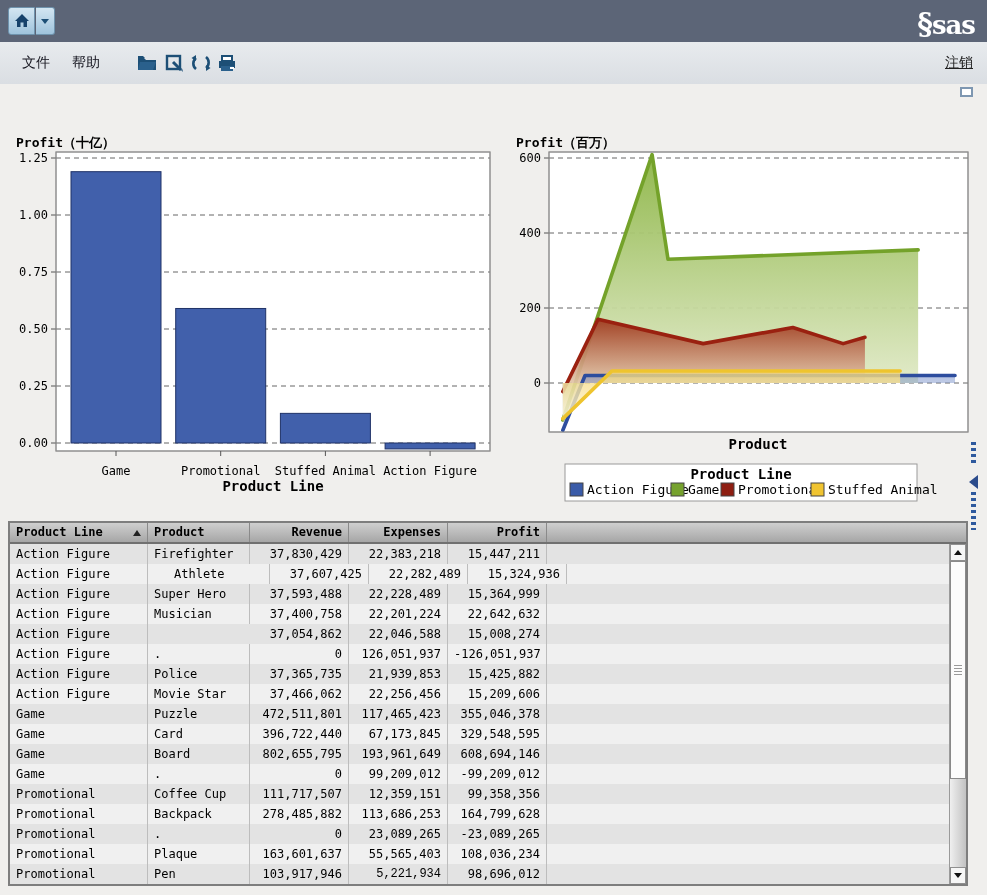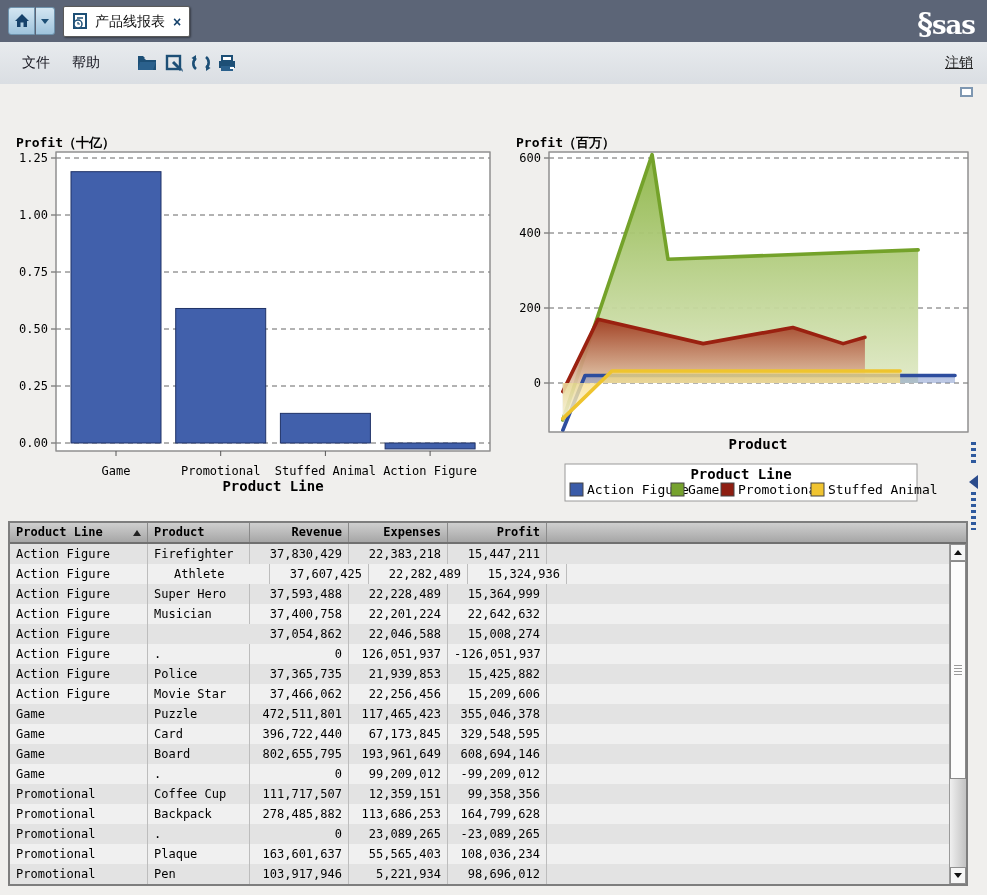--- a/index.html
+++ b/index.html
@@ -85,30 +85,20 @@
 <body>
 
 <div class="banner">
   <div class="home-btn">
     <svg width="16" height="16" viewBox="0 0 16 16">
       <path d="M8 1 L15 8 L13 8 L13 14 L9.5 14 L9.5 9.5 L6.5 9.5 L6.5 14 L3 14 L3 8 L1 8 Z" fill="#16426b"></path>
     </svg>
   </div>
   <div class="home-drop">
     <span class="tri-down-sm"></span>
-  </div>
-  <div class="tab">
-    <svg width="17" height="17" viewBox="0 0 17 17">
-      <rect x="2" y="1" width="12" height="14" fill="#fff" stroke="#1d4f76" stroke-width="2"></rect>
-      <line x1="5" y1="5" x2="11" y2="5" stroke="#1d4f76" stroke-width="1.5"></line>
-      <circle cx="6" cy="11" r="4" fill="#fff" stroke="#1d4f76" stroke-width="1.5"></circle>
-      <path d="M6 9 L6 11 L8 11" stroke="#1d4f76" stroke-width="1.2" fill="none"></path>
-    </svg>
-    <span class="tab-label">产品线报表</span>
-    <span class="tab-close">×</span>
   </div>
   <div class="sas-logo"><span class="swirl">§</span><span>sas</span></div>
 </div>
 
 <div class="menubar">
   <span class="menu-item mi-file">文件</span>
   <span class="menu-item mi-help">帮助</span>
 
   <svg class="tool-icon" style="left:136px" viewBox="0 0 22 22">
     <path d="M2 6 L8 6 L10 8 L20 8 L20 18 L2 18 Z" fill="#1d4f76"></path>
@@ -391,21 +381,21 @@
           <div class="gcell" style="width: 102px;">Plaque</div>
           <div class="gcell num" style="width: 99px;">163,601,637</div>
           <div class="gcell num" style="width: 99px;">55,565,403</div>
           <div class="gcell num" style="width: 99px;">108,036,234</div>
           <div class="gcell fill"></div>
         </div>
         <div class="grow" style="background: rgb(227, 227, 227);">
           <div class="gcell" style="width: 138px;">Promotional</div>
           <div class="gcell" style="width: 102px;">Pen</div>
           <div class="gcell num" style="width: 99px;">103,917,946</div>
-          <div class="gcell num" style="width: 99px;">5,221,934</div>
+          <div class="gcell num" style="width: 99px; font-family: Liberation Mono, monospace;">5,221,934</div>
           <div class="gcell num" style="width: 99px;">98,696,012</div>
           <div class="gcell fill"></div>
         </div>
       </div>
     <div class="vscroll">
       <div class="vs-btn vs-up">
           <span class="tri-up"></span>
         </div>
       <div class="vs-thumb">
           <span class="vs-grip"></span>

